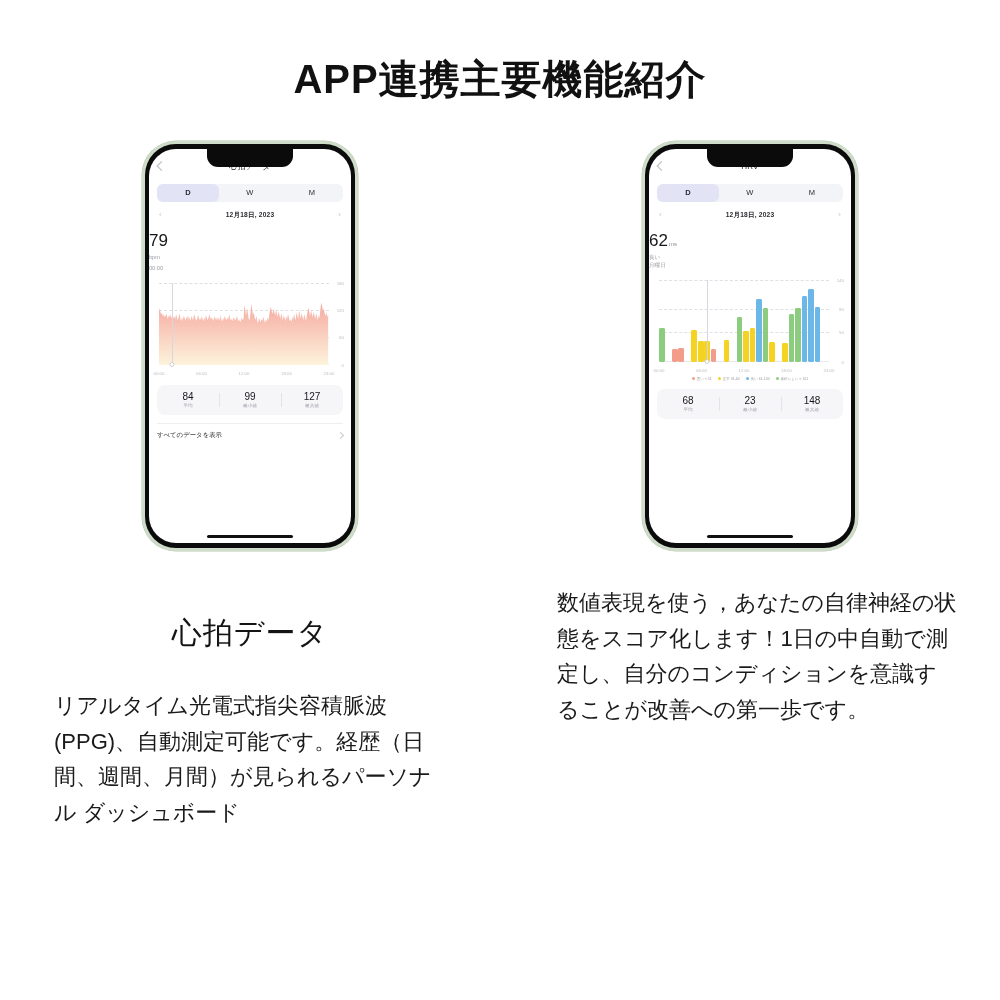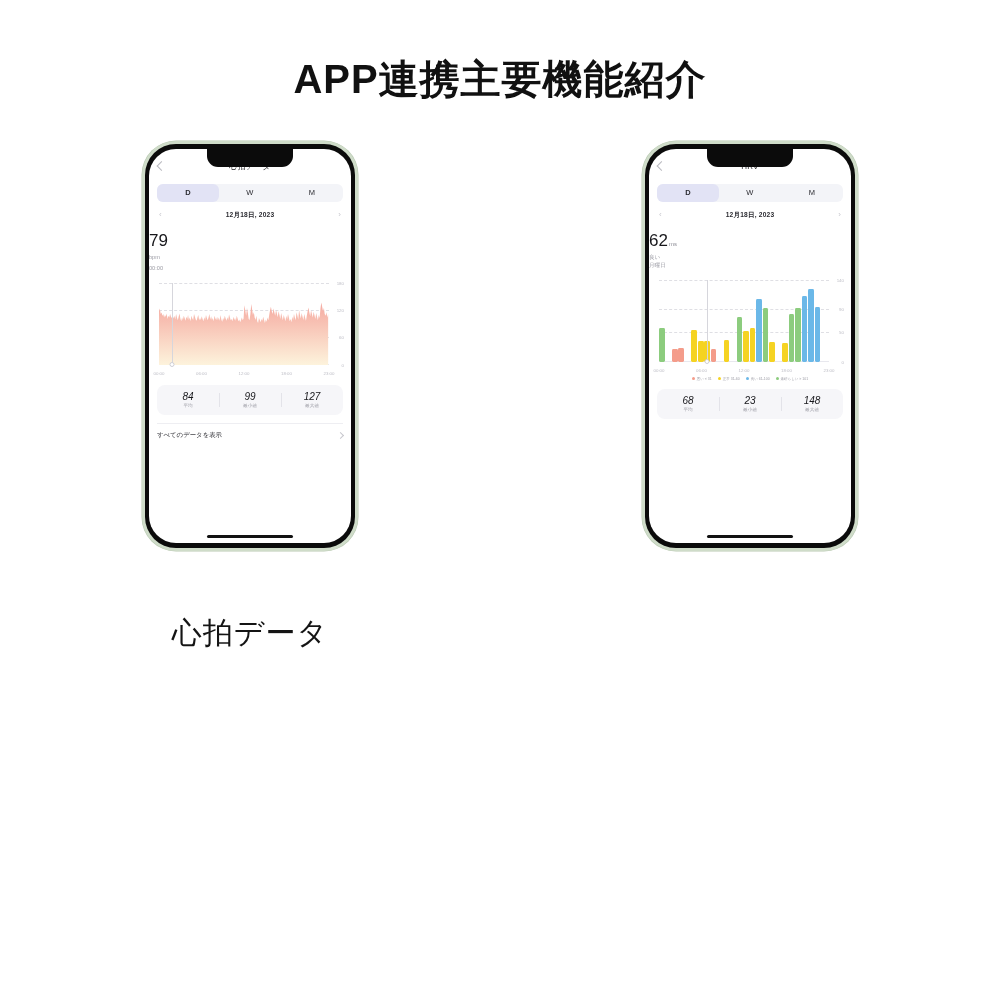--- a/index.html
+++ b/index.html
@@ -165,21 +165,21 @@
     background: #f6f6f9;
     border-radius: 8px;
     height: 30px;
     display: flex; align-items: center;
   }
   .stat { flex: 1; text-align: center; position: relative; }
   .stat + .stat::before {
     content: ""; position: absolute; left: 0; top: 50%; transform: translateY(-50%);
     width: 0.8px; height: 14px; background: #e3e3e9;
   }
-  .stat-val { font-size: 10px; color: #17171b; line-height: 1.1; font-style: italic; }
+  .stat-val { font-size: 10px; color: #17171b; line-height: 1.1; }
   .stat-lab { font-size: 4.6px; color: #9a9aa3; margin-top: 1px; }
 
   
   .showall {
     margin: 8px 8px 0 8px;
     height: 20px;
     border-top: 0.8px solid #eeeef2;
     display: flex; align-items: center; justify-content: space-between;
     padding-top: 4px;
   }
@@ -296,20 +296,21 @@
               <span class="showall-txt">すべてのデータを表示</span>
               <span class="showall-chev"></span>
             </div>
 
             <div class="home-indicator"></div>
           </div>
         </div>
       </div>
 
       <div class="caption">心拍データ</div>
+      <div class="desc">リアルタイム光電式指尖容積脈波(PPG)、自動測定可能です。経歴（日間、週間、月間）が見られるパーソナル ダッシュボード</div>
     </div>
 
     <div class="col col-right">
 
       <div class="phone">
         <div class="phone-inner">
           <div class="screen">
             <div class="notch"></div>
 
             <div class="app-head">
@@ -418,16 +419,17 @@
                 <div class="stat-val">148</div>
                 <div class="stat-lab">最大値</div>
               </div>
             </div>
 
             <div class="home-indicator"></div>
           </div>
         </div>
       </div>
 
+      <div class="desc">数値表現を使う，あなたの自律神経の状態をスコア化します！1日の中自動で測定し、自分のコンディションを意識することが改善への第一歩です。</div>
     </div>
 
   </div>
 </div>
 
 </body></html>

